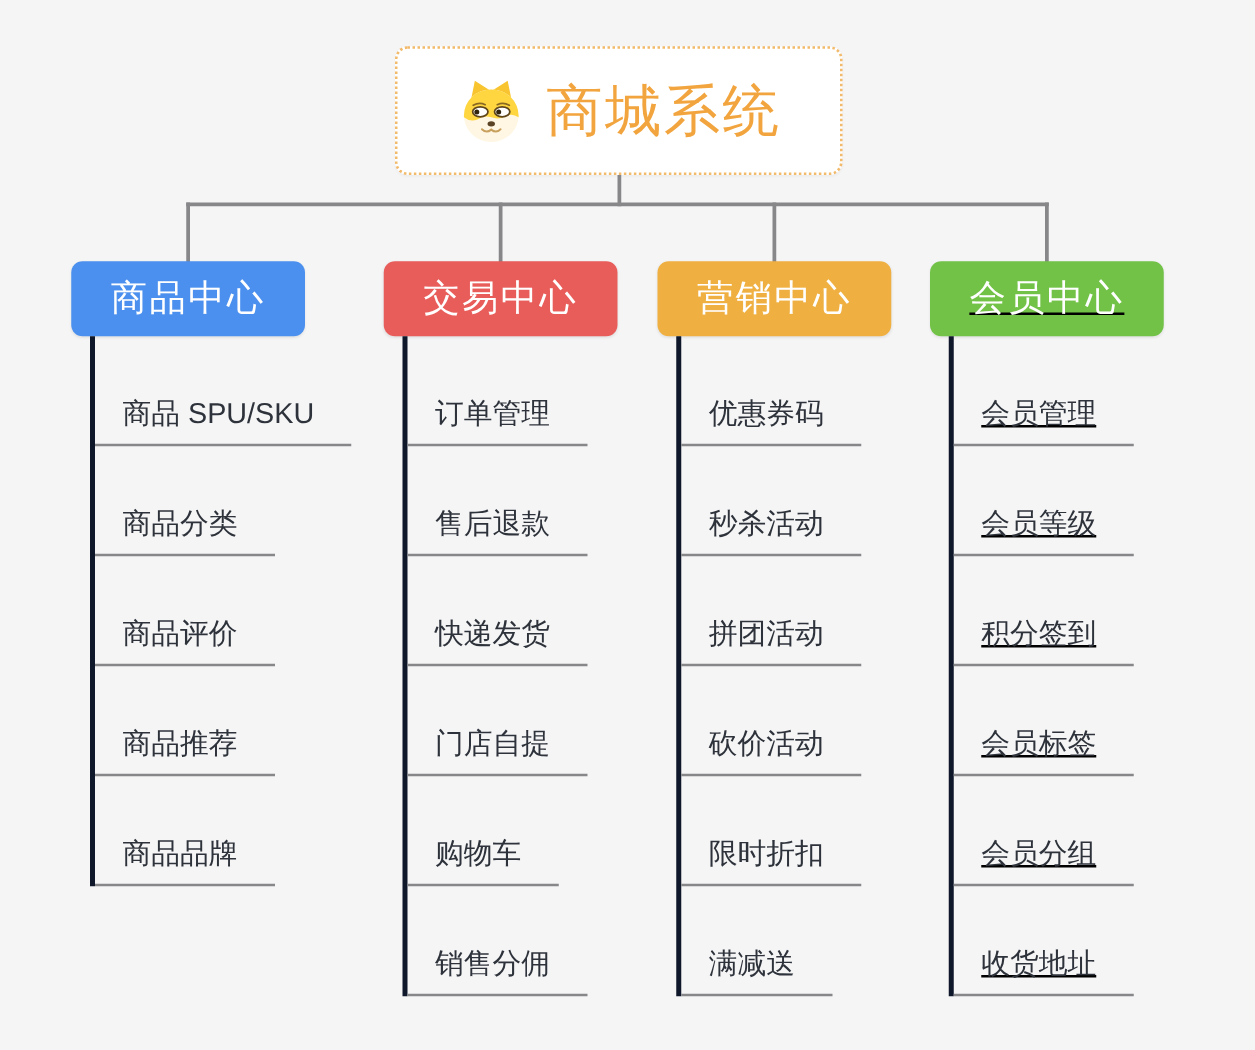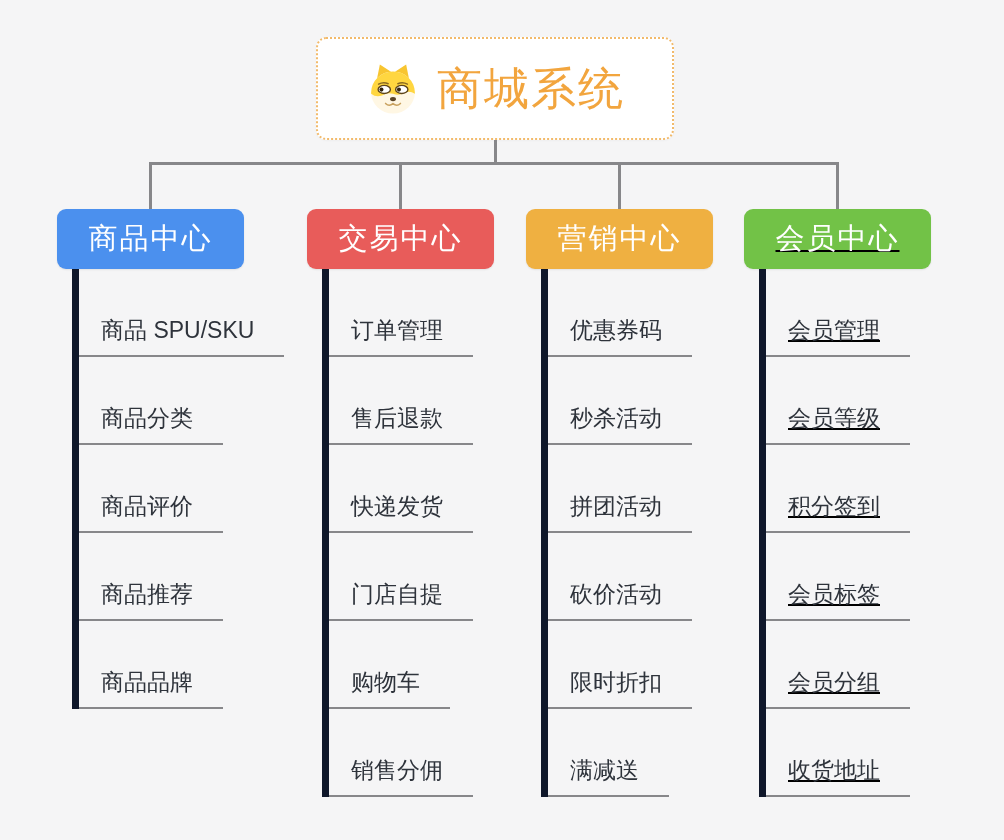--- a/index.html
+++ b/index.html
@@ -35,21 +35,21 @@
   .branch { position:absolute; top:209px; width:187px; }
   .branch-1 { left:57px; } .branch-2 { left:307px; }
   .branch-3 { left:526px; } .branch-4 { left:744px;text-decoration:underline; }
   .branch-box {
     height:60px; border-radius:9px;
     display:flex; align-items:center; justify-content:center;
     color:#FFFFFF; font-size:29px; letter-spacing:2px;
     box-shadow:0 1px 2px rgba(0,0,0,0.08);
     text-align:center;
   }
-  .branch-items { margin-left:15px; border-left:7px solid #0f172a; }
+  .branch-items { margin-left:15px; border-left:4px solid #0f172a; }
   .item { height:88px; display:flex; align-items:flex-end; }
   .item-label {
     display:inline-block; white-space:nowrap;
     border-bottom:2px solid #87878A;
     padding:0 30px 9px 22px;
     font-size:23px; color:#2E333B;
   }
 </style>
 </head>
 <body style="background: rgb(245, 245, 246);">

